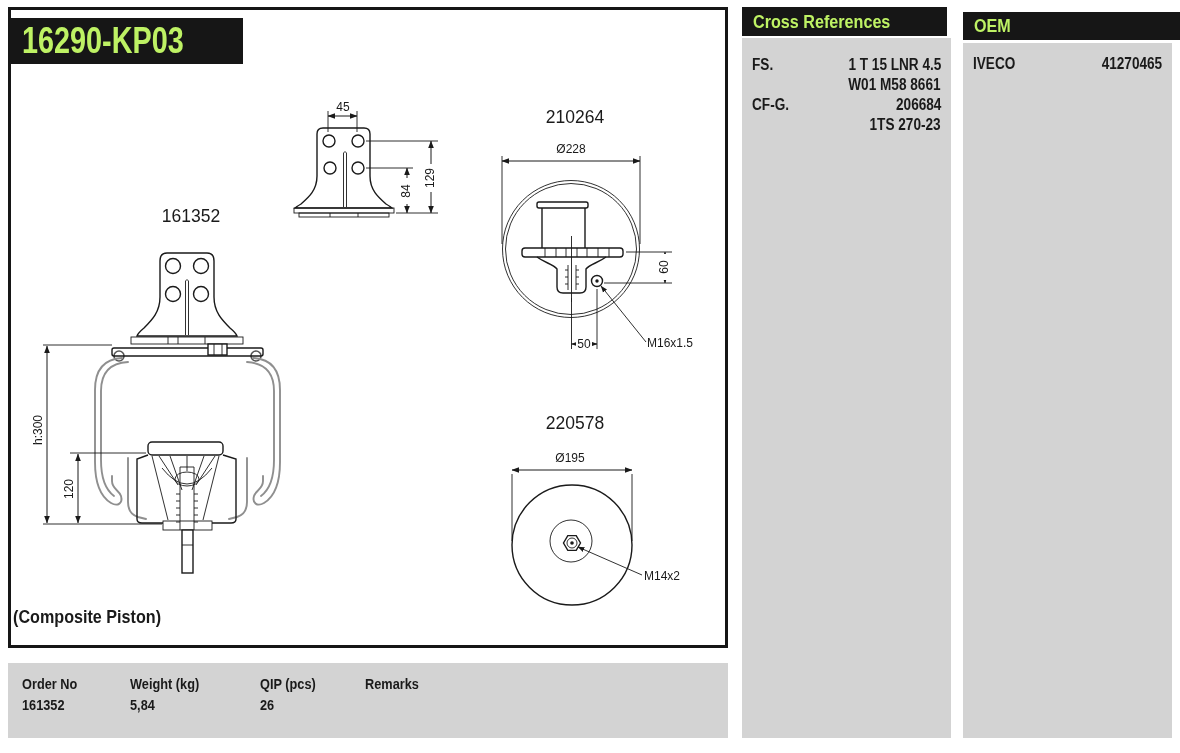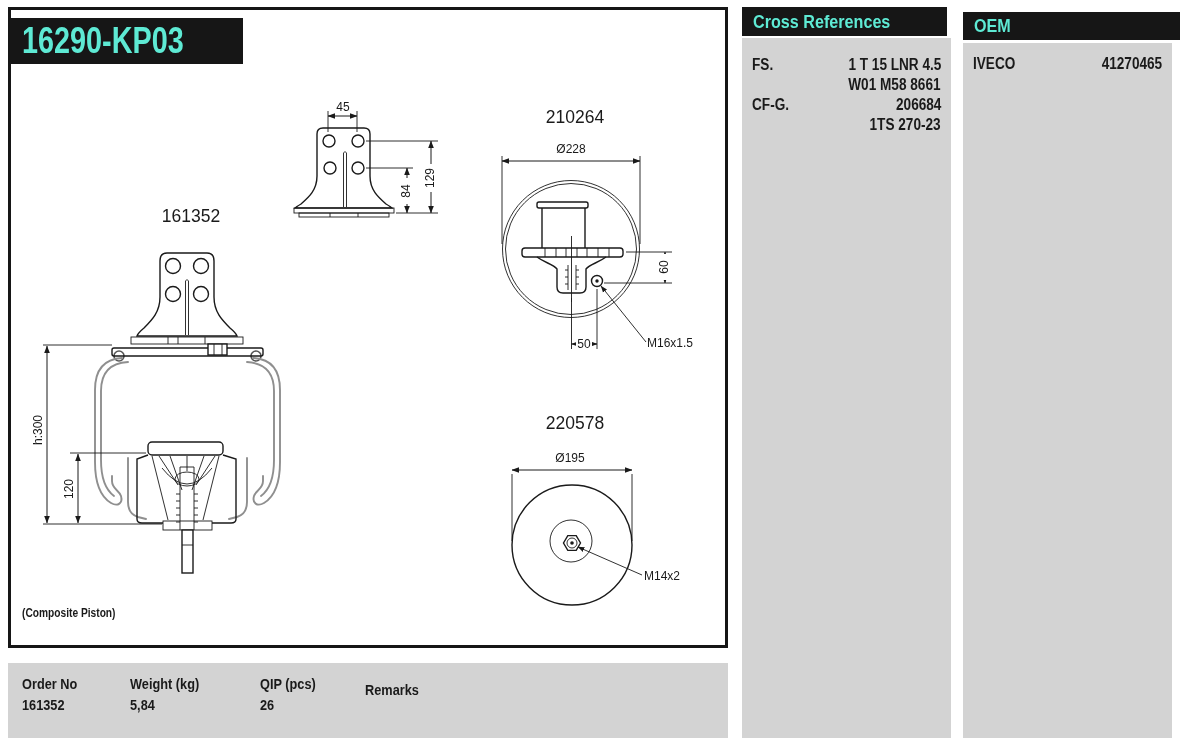--- a/index.html
+++ b/index.html
@@ -1,34 +1,34 @@
 <!DOCTYPE html>
 <html><head>
 <meta charset="utf-8">
 <style>
   html,body{margin:0;padding:0}
   body{width:1180px;height:753px;position:relative;background:#fff;
        font-family:"Liberation Sans",sans-serif;color:#1a1a1a;overflow:hidden}
   .abs{position:absolute}
-  .blackbox{background:#161616;color:#5eead4}
+  .blackbox{background:#161616;color:#bef264}
   .graybox{background:#d3d3d3}
   .cond{display:inline-block;transform:scaleX(.85);transform-origin:0 50%;font-weight:700;white-space:nowrap}
   .cond-r{display:inline-block;transform:scaleX(.85);transform-origin:100% 50%;font-weight:700;white-space:nowrap}
   #draw-frame{left:8px;top:7px;width:714px;height:635px;border:3px solid #161616;background:#fff}
   #title-box{left:8px;top:18px;width:235px;height:46px;line-height:46px;padding-left:14px;box-sizing:border-box;font-size:36px}
   .panel-hd{line-height:29px;padding-left:11px;box-sizing:border-box;font-size:19px}
   #xref-hd{left:742px;top:7px;width:205px;height:29px}
   #xref-bd{left:742px;top:38px;width:209px;height:700px;padding-top:17px;box-sizing:border-box}
   #oem-hd{left:963px;top:12px;width:229px;height:28px;line-height:28px}
   #oem-bd{left:963px;top:43px;width:209px;height:695px;padding-top:11px;box-sizing:border-box}
   .xrow{display:flex;justify-content:space-between;height:20px;line-height:20px;
         font-size:16px;padding:0 10px}
   #order-tbl{left:8px;top:663px;width:720px;height:75px}
   .tcell{position:absolute;font-size:15px;white-space:nowrap}
-  #caption{left:22px;top:606px;font-size:12px}
+  #caption{left:13px;top:606px;font-size:19px}
   svg text{font-family:"Liberation Sans",sans-serif;fill:#1a1a1a}
   svg .lbl{font-size:17.5px}
   svg .dimtxt{font-size:12px}
   svg .thin{stroke:#1a1a1a;stroke-width:.9;fill:none}
   svg .med{stroke:#1a1a1a;stroke-width:1.4;fill:none}
   svg .medw{stroke:#1a1a1a;stroke-width:1.4;fill:#fff}
   svg .gray{stroke:#8f8f8f;stroke-width:1.9;fill:none;stroke-linecap:round}
   svg .dim{stroke:#1a1a1a;stroke-width:1;fill:none}
 </style>
 </head>
@@ -190,18 +190,18 @@
   <div class="xrow">
     <span class="cond">IVECO</span>
     <span class="cond-r">41270465</span>
   </div>
 </div>
 
 <div id="order-tbl" class="abs graybox">
   <div class="tcell" style="left:14px;top:12px"><span class="cond">Order No</span></div>
   <div class="tcell" style="left:122px;top:12px"><span class="cond">Weight (kg)</span></div>
   <div class="tcell" style="left:252px;top:12px"><span class="cond">QIP (pcs)</span></div>
-  <div class="tcell" style="left:357px;top:18px"><span class="cond">Remarks</span></div>
+  <div class="tcell" style="left:357px;top:12px"><span class="cond">Remarks</span></div>
   <div class="tcell" style="left:14px;top:33px"><span class="cond">161352</span></div>
   <div class="tcell" style="left:122px;top:33px"><span class="cond">5,84</span></div>
   <div class="tcell" style="left:252px;top:33px"><span class="cond">26</span></div>
   <div class="tcell" style="left:357px;top:33px"><span class="cond"></span></div>
 </div>
 
 </body></html>

